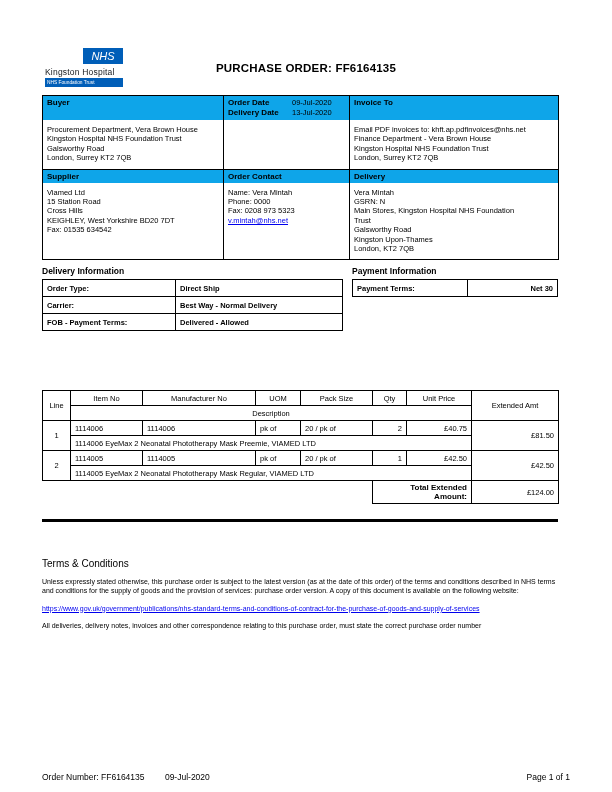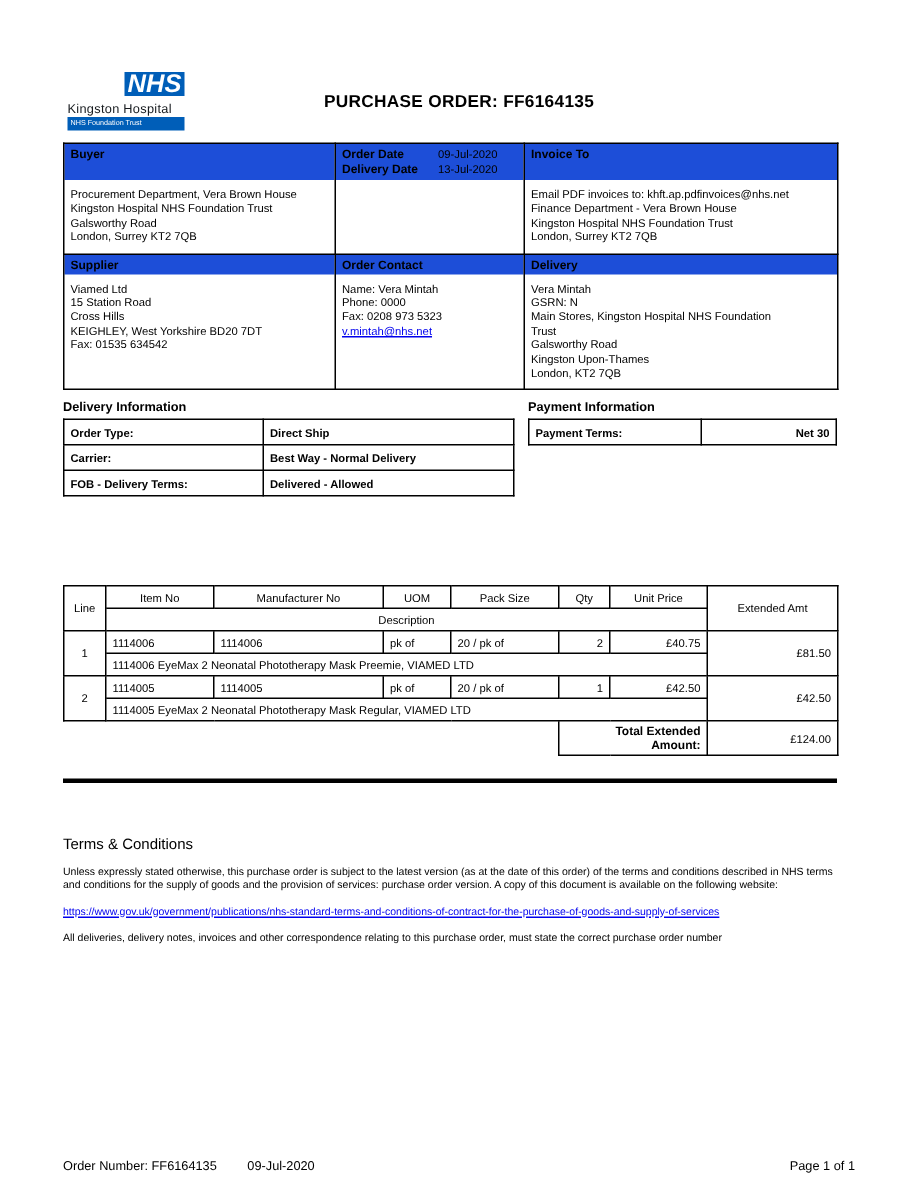--- a/index.html
+++ b/index.html
@@ -3,31 +3,31 @@
 <meta charset="utf-8">
 <style>
   html,body{margin:0;padding:0;background:#ffffff;}
   .page{position:relative;width:612px;height:792px;background:#ffffff;
         font-family:"Liberation Sans",sans-serif;color:#000;overflow:hidden;}
 
   
   .logo{position:absolute;left:45px;top:48px;width:78px;display:flex;flex-direction:column;}
   .nhs-box{align-self:flex-end;background:#005EB8;color:#fff;width:40px;height:16px;
            display:flex;align-items:center;justify-content:center;
-           font-weight:bold;font-style:italic;font-size:17px;}
+           font-weight:normal;font-style:italic;font-size:11px;}
   .org-name{margin-top:3px;font-size:8.5px;color:#15191d;letter-spacing:.2px;}
   .trust-bar{margin-top:1px;background:#005EB8;color:#fff;font-size:4.8px;padding:2px 2px;}
   .po-title{position:absolute;top:62px;left:0;width:100%;text-align:center;
             font-size:11.5px;font-weight:bold;letter-spacing:.2px;}
 
   
   table{border-collapse:collapse;}
   .header-table{position:absolute;left:42px;top:95px;width:516px;table-layout:fixed;}
   .header-table td{border:1px solid #000;vertical-align:top;padding:0;font-size:7.5px;}
-  .band{background:#1d4ed8;padding:2px 4px;box-sizing:border-box;}
+  .band{background:#0ea5e9;padding:2px 4px;box-sizing:border-box;}
   .band.tall{height:24px;}
   .band.short{height:13px;}
   .band-label{font-weight:bold;font-size:8px;}
   .cell-body{padding:5px 4px 6px;}
   .cell-body div{line-height:9.4px;}
   .date-row{display:flex;line-height:10px;}
   .dl{font-weight:bold;font-size:8px;width:64px;}
   .dv{font-size:7.5px;}
   a.email-link,a.terms-link{color:#0000EE;text-decoration:underline;cursor:pointer;}
 
@@ -170,21 +170,21 @@
     <tbody>
         <tr>
       <td>Order Type:</td>
       <td>Direct Ship</td>
     </tr>
     <tr>
       <td>Carrier:</td>
       <td>Best Way  - Normal Delivery</td>
     </tr>
     <tr>
-      <td>FOB - Delivery Terms:</td>
+      <td>FOB - Payment Terms:</td>
       <td>Delivered  - Allowed</td>
     </tr>
   </tbody>
     </table>
 
   <div class="section-title" style="left:352px;top:266px;">Payment Information</div>
   <table class="info-table" style="left:352px;top:279px;width:205px;">
     <colgroup>
         <col style="width:115px">
         <col style="width:90px">

